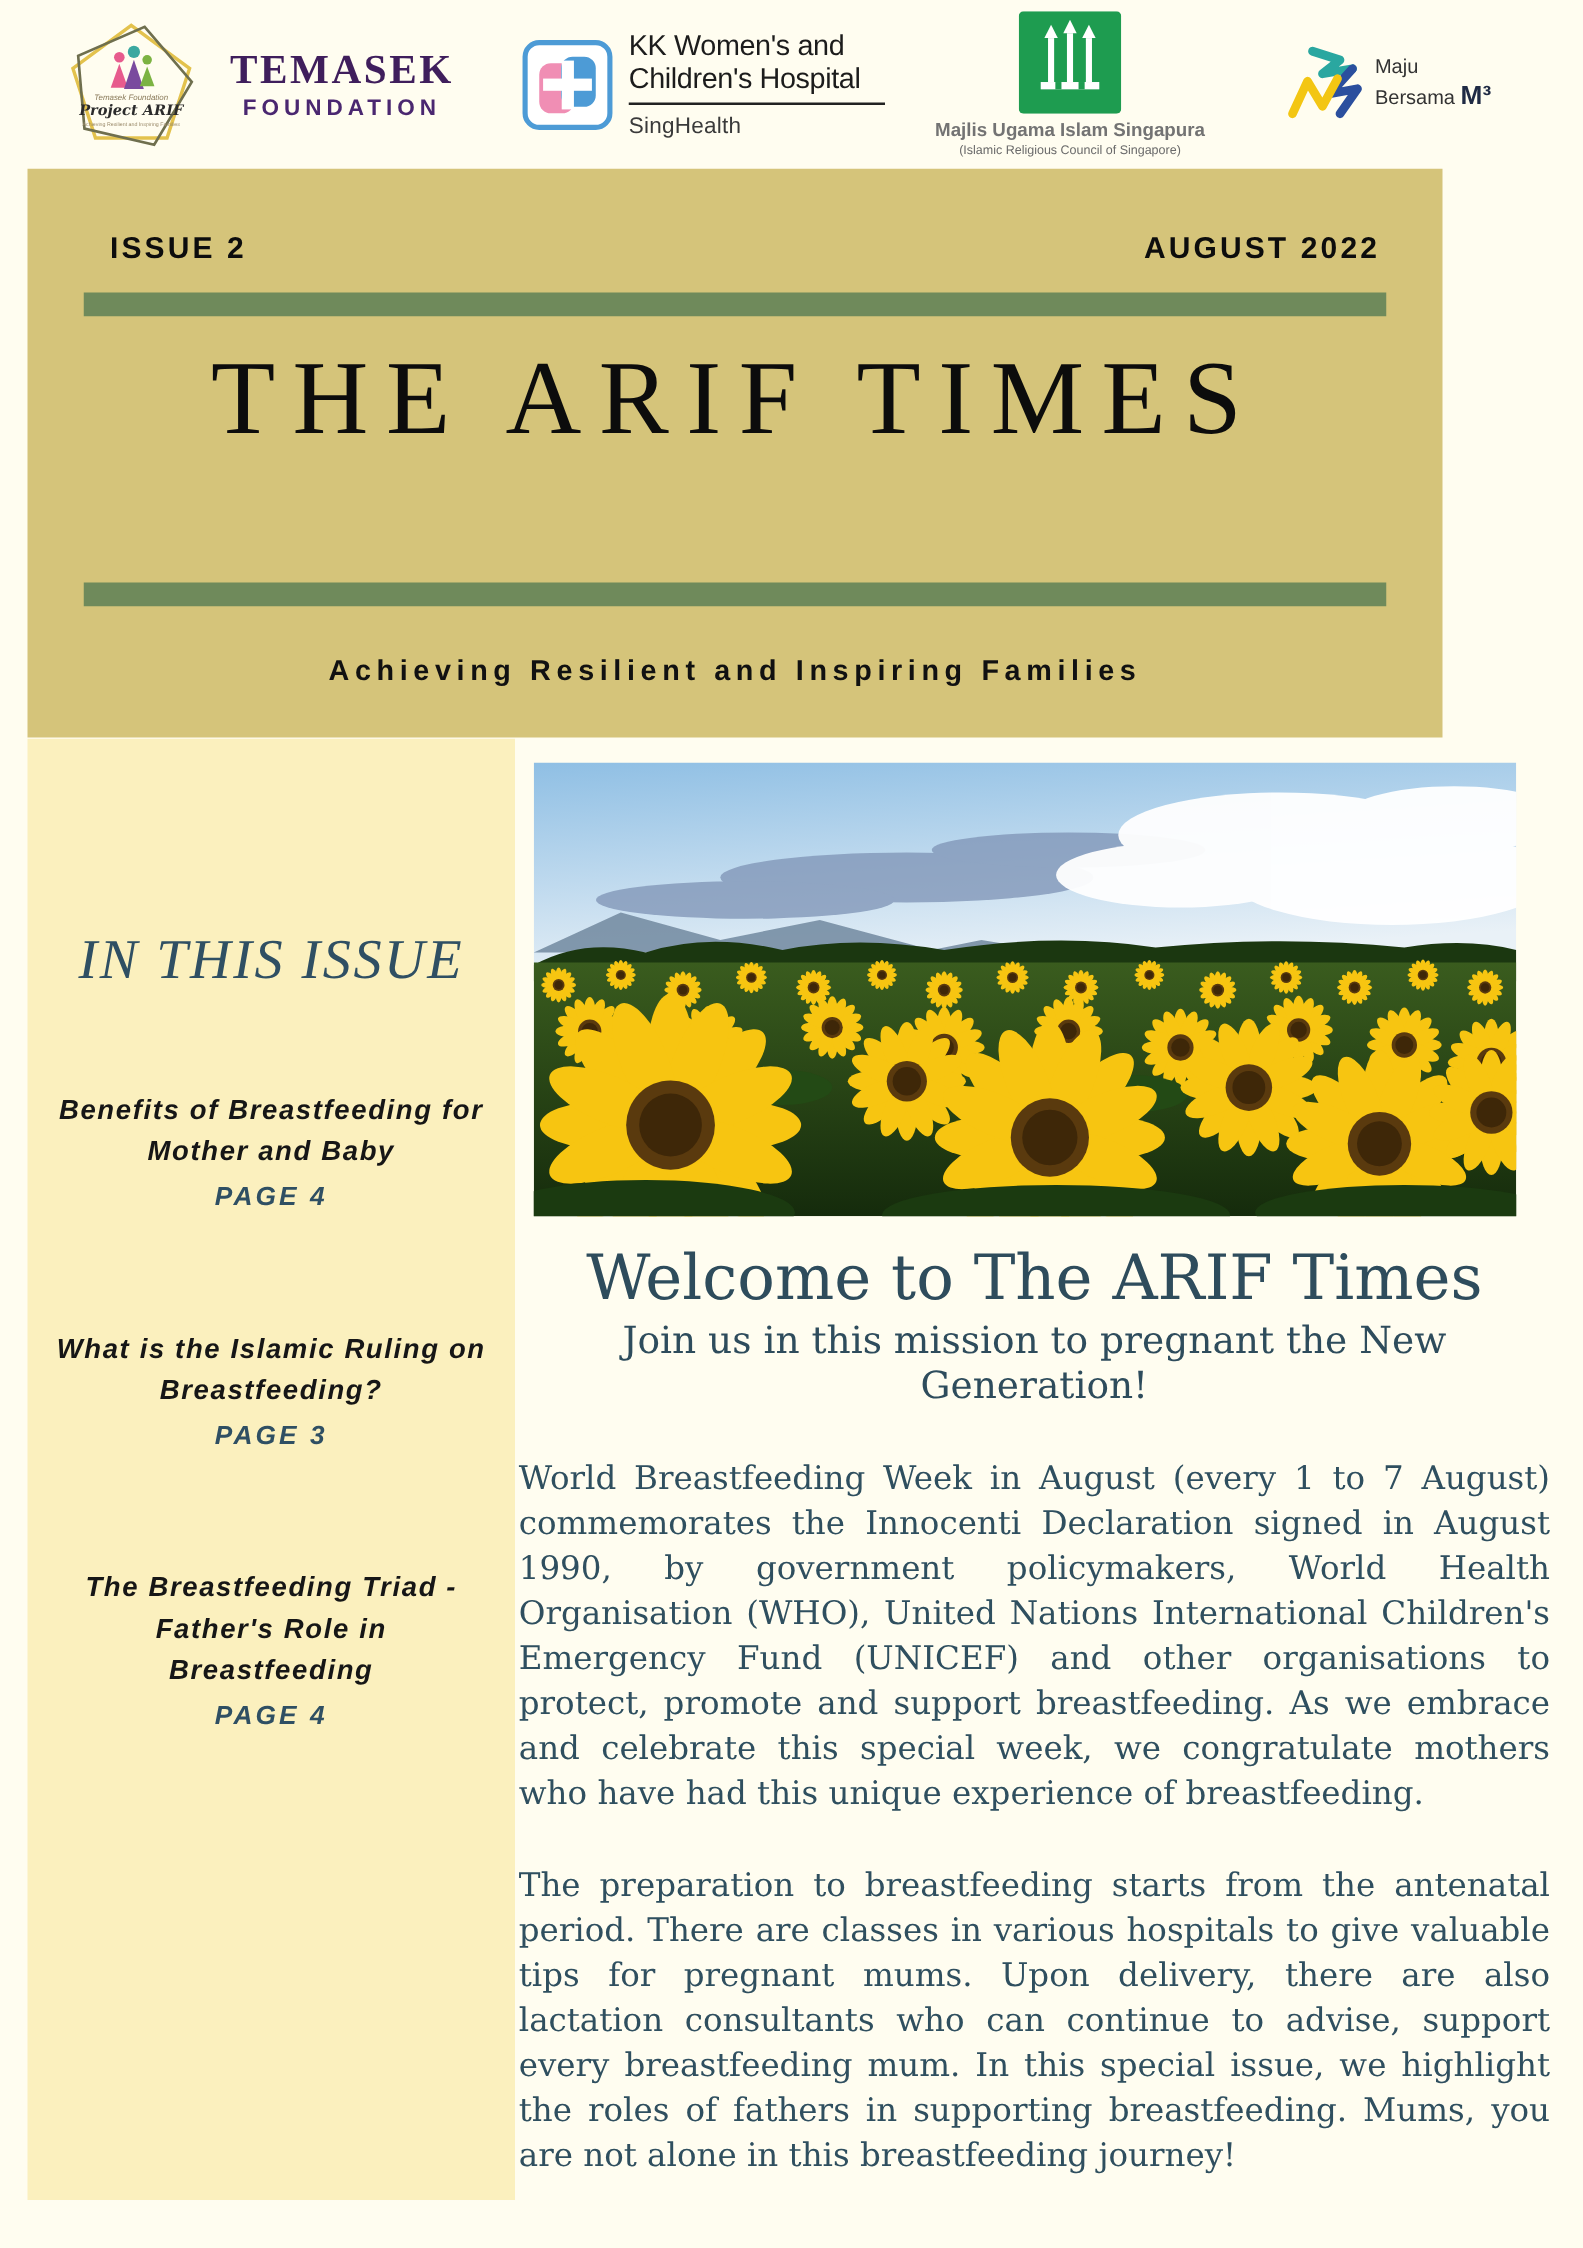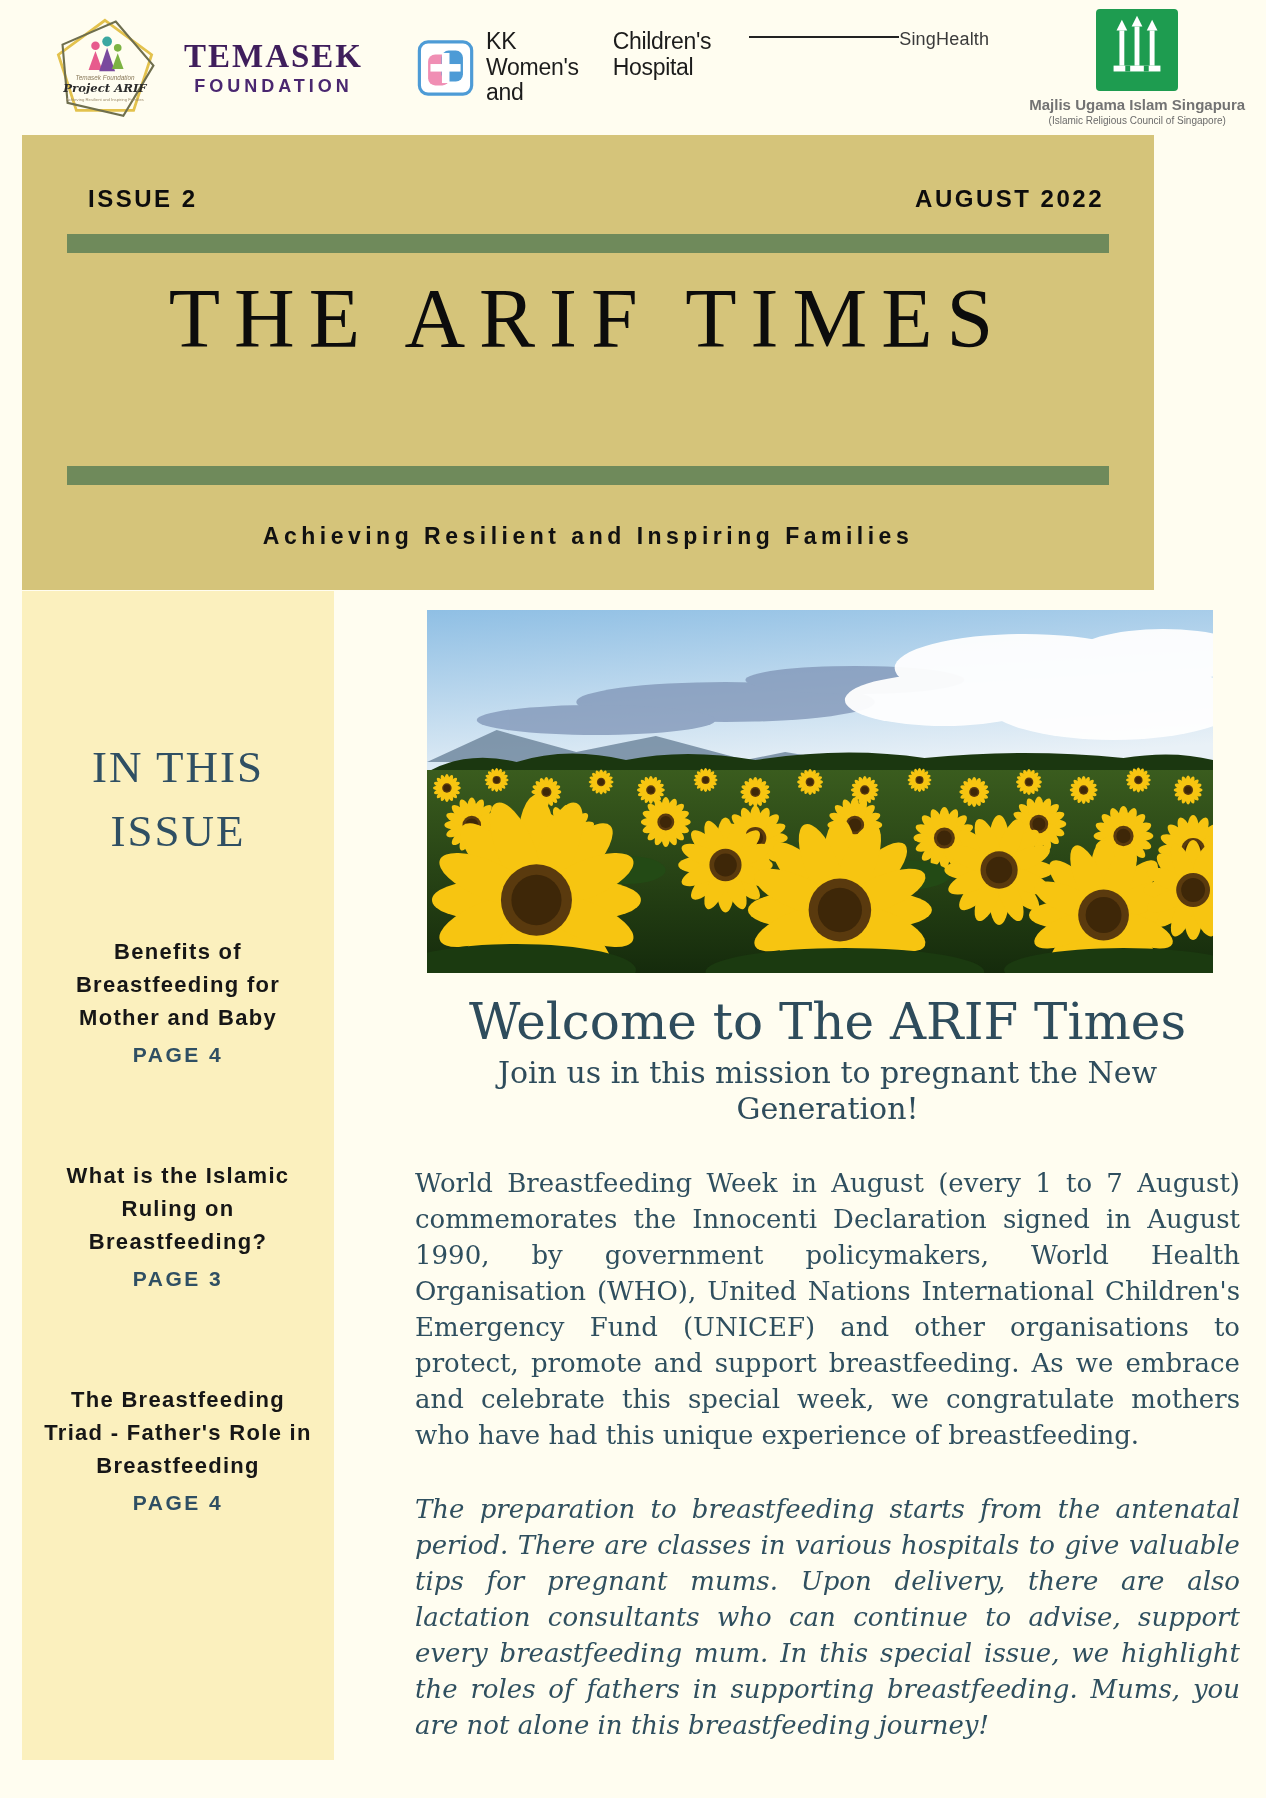--- a/index.html
+++ b/index.html
@@ -6,21 +6,21 @@
   body{width:1266px;height:1798px;background:#fffdf0;position:relative;overflow:hidden;
        font-family:"Liberation Sans", sans-serif;color:#1a1a1a;}
   
   .logo-row{height:135px;display:flex;align-items:center;}
   .logo{display:flex;align-items:center;}
   .arif-logo{margin-left:52px;}
   .temasek{margin-left:26px;flex-direction:column;align-items:center;}
   .tm1{font-family:"Liberation Serif",serif;font-weight:700;font-size:33px;color:#3f1e5c;letter-spacing:2px;line-height:1;}
   .tm2{font-size:18px;color:#4a2770;letter-spacing:4px;font-weight:600;margin-top:4px;line-height:1;}
   .kkh{margin-left:54px;}
-  .kkh-text{margin-left:12px;display:flex;flex-direction:row;}
+  .kkh-text{margin-left:12px;display:flex;flex-direction:column;}
   .kkh-l{font-size:23px;color:#1c1c1c;line-height:1.12;letter-spacing:-.3px;}
   .kkh-rule{height:2px;background:#222;margin:7px 0 6px;width:205px;}
   .kkh-brand{font-size:18px;color:#3a3a3a;letter-spacing:.2px;}
   .muis{margin-left:40px;flex-direction:column;align-items:center;}
   .muis-l1{font-size:15px;font-weight:700;color:#737373;white-space:nowrap;margin-top:5px;}
   .muis-l2{font-size:10px;color:#6a6a6a;white-space:nowrap;margin-top:2px;}
   .m3{margin-left:58px;align-items:center;}
   .m3text{margin-left:4px;font-size:16px;color:#333;line-height:1.25;}
   .m3mark{font-size:21px;font-weight:700;color:#1f2a44;}
   .arif-script{font-style:italic;font-size:6px;fill:#8a7a5a;}
@@ -29,37 +29,37 @@
   
   .banner{position:absolute;left:22px;top:135px;width:1132px;height:455px;background:#d5c47a;box-sizing:border-box;padding-top:50px;}
   .banner-meta{display:flex;justify-content:space-between;padding:0 50px 0 66px;
                font-weight:700;font-size:24px;letter-spacing:2.5px;color:#0d0d0d;line-height:28px;}
   .rule{height:19px;background:#6f8a5b;margin:21px 45px 0;}
   .masthead{margin:24px 0 0;text-align:center;font-family:"Liberation Serif",serif;font-weight:400;
             font-size:84px;line-height:1;letter-spacing:14px;color:#0c0c0c;}
   .rule2{height:19px;background:#6f8a5b;margin:105px 45px 0;}
   .tagline{margin-top:38px;text-align:center;font-weight:700;font-size:23px;letter-spacing:4.5px;color:#111;}
   
-  .sidebar{position:absolute;left:22px;top:591px;width:312px;height:1169px;background:#fbf0be;
-           box-sizing:border-box;padding:145px 18px 0;text-align:center;}
+  .sidebar{position:absolute;left:22px;top:591px;width:390px;height:1169px;background:#fbf0be;
+           box-sizing:border-box;padding:145px 18px 0;text-align:center;font-style:italic;}
   .toc-heading{margin:0 0 71px;font-family:"Liberation Serif",serif;font-weight:400;font-size:45px;
                line-height:1.42;letter-spacing:2px;color:#2f4f63;}
   .toc-item{margin-bottom:92px;}
   .toc-title{font-weight:700;font-size:22px;line-height:1.5;letter-spacing:1.3px;color:#161616;}
   .toc-page{margin-top:9px;font-weight:700;font-size:21px;letter-spacing:2.5px;color:#2f4f63;}
   
   .main{position:absolute;left:398px;top:591px;width:868px;box-sizing:border-box;padding:0 26px 0 17px;}
   .photo{margin:19px 0 0 12px;width:786px;height:363px;display:block;}
   .welcome-title{margin:24px 0 0;text-align:center;font-family:"DejaVu Serif",serif;font-weight:400;
                  font-size:50px;line-height:1;color:#2e4c5c;}
   .welcome-sub{margin:8px 0 0;text-align:center;font-family:"DejaVu Serif",serif;font-size:30px;
                line-height:1.2;color:#2e4c5c;}
   .body-p{margin:38px 0 0;text-align:justify;font-family:"DejaVu Serif",serif;font-size:26px;
           line-height:36px;color:#2f4f5f;}
-  .body-p + .body-p{font-style:italic;}
+  .body-p + .body-p{}
 </style>
 </head>
 <body>
 
 <header class="logo-row">
 
   <div class="logo arif-logo">
     <svg width="106" height="112" viewBox="0 0 100 100">
       <polygon points="50,5 94,37.5 77,90 23,90 6,37.5" fill="none" stroke="#e3c24d" stroke-width="2.6"></polygon>
       <polygon points="50,5 94,37.5 77,90 23,90 6,37.5" fill="none" stroke="#6f6f4e" stroke-width="2" transform="rotate(13 50 50)"></polygon>

